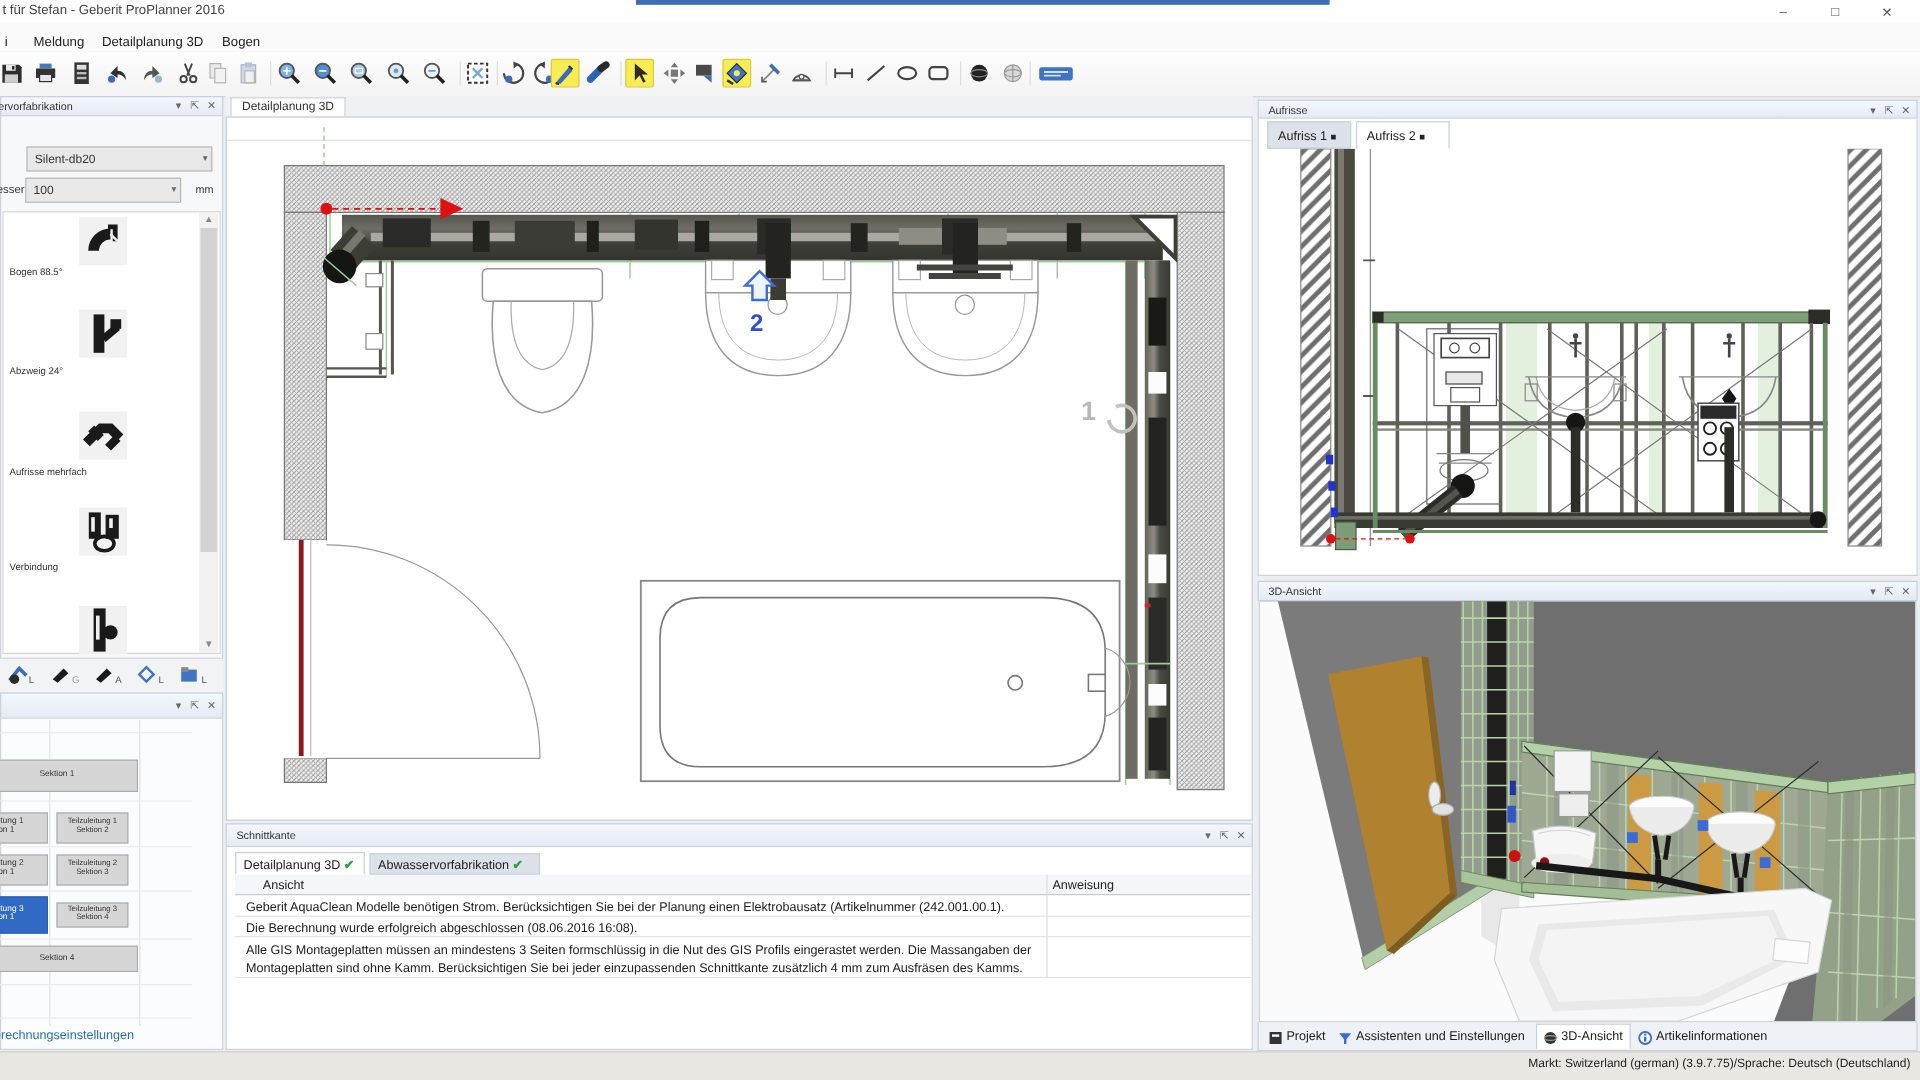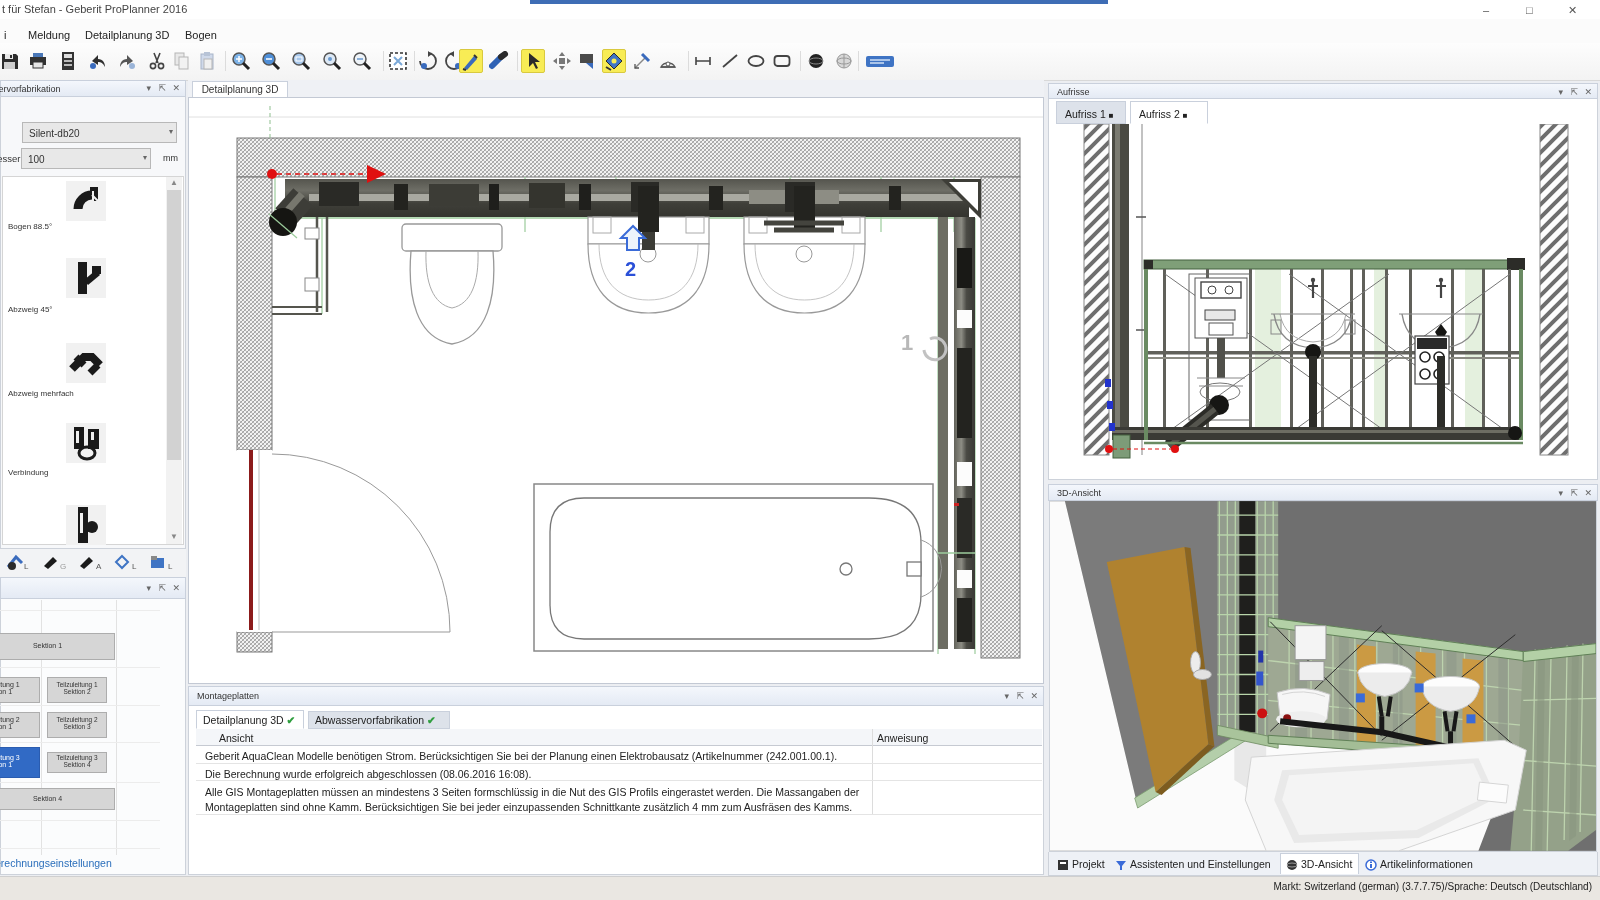--- a/index.html
+++ b/index.html
@@ -327,26 +327,26 @@
           <path d="M12 28 A14 14 0 0 1 26 14" fill="none" stroke="#1a1a1a" stroke-width="9"></path>
           <path d="M24 8 h6 v12" fill="none" stroke="#1a1a1a" stroke-width="4"></path>
           <path d="M26 14 l6 6" stroke="#f1f1f1" stroke-width="2"></path>
         </svg></div>
     <div class="itemlabel" style="top:222px;">Bogen 88.5°</div>
     <div class="itemicon" style="left:66px; top:258px;"><svg viewBox="0 0 40 40">
           <rect x="12" y="4" width="9" height="32" fill="#1a1a1a"></rect>
           <path d="M18 22 L30 12 L34 17 L22 27 Z" fill="#1a1a1a"></path>
           <rect x="26" y="8" width="9" height="8" fill="#1a1a1a"></rect>
         </svg></div>
-    <div class="itemlabel" style="top:305px;">Abzweig 45°</div>
+    <div class="itemlabel" style="top:305px;">Abzweig 24°</div>
     <div class="itemicon" style="left:66px; top:343px;"><svg viewBox="0 0 40 40">
           <path d="M6 26 L18 14 h8 L34 22" fill="none" stroke="#1a1a1a" stroke-width="8"></path>
           <path d="M10 14 l8 8 M24 30 l8 -8" stroke="#1a1a1a" stroke-width="7"></path>
         </svg></div>
-    <div class="itemlabel" style="top:389px;">Abzweig mehrfach</div>
+    <div class="itemlabel" style="top:389px;">Aufrisse mehrfach</div>
     <div class="itemicon" style="left:66px; top:423px;"><svg viewBox="0 0 40 40">
           <rect x="8" y="4" width="10" height="22" fill="#1a1a1a"></rect>
           <rect x="22" y="6" width="11" height="20" fill="#1a1a1a"></rect>
           <ellipse cx="21" cy="30" rx="8" ry="6" fill="none" stroke="#1a1a1a" stroke-width="3"></ellipse>
           <rect x="10" y="8" width="3" height="12" fill="#f1f1f1"></rect>
           <rect x="25" y="9" width="3" height="8" fill="#f1f1f1"></rect>
         </svg></div>
     <div class="itemlabel" style="top:468px;">Verbindung</div>
     <div class="itemicon" style="left:66px; top:505px;"><svg viewBox="0 0 40 40">
           <rect x="12" y="2" width="10" height="36" fill="#1a1a1a"></rect>
@@ -520,21 +520,21 @@
       <path d="M261 534 A178 178 0 0 0 83 356" fill="none" stroke="#999" stroke-width="1"></path>
 
       <rect x="345" y="386" width="399" height="167" fill="#fff" stroke="#888" stroke-width="1.5"></rect>
       <path d="M395 400 H680 Q732 400 732 445 V496 Q732 541 680 541 H395 Q361 541 361 507 V434 Q361 400 395 400 Z" fill="#fff" stroke="#777" stroke-width="1.3"></path>
       <circle cx="657" cy="471" r="6" fill="#fff" stroke="#777" stroke-width="1.3"></circle>
       <rect x="718" y="464" width="14" height="14" fill="#fff" stroke="#777" stroke-width="1.3"></rect>
       <path d="M732 442 A30 30 0 0 1 732 499" fill="none" stroke="#999" stroke-width="1"></path>
     </svg>
 
     <div class="phead" style="left:188px; top:686px; width:856px; height:20px;">
-      <span class="t" style="top:4px;">Montageplatten</span>
+      <span class="t" style="top:4px;">Schnittkante</span>
       <span class="phbtn" style="right:34px; top:4px;">▾</span>
         <span class="phbtn" style="right:19px; top:4px;">⇱</span>
         <span class="phbtn" style="right:5px; top:4px;">✕</span>
     </div>
     <div class="abs" style="left:188px; top:706px; width:856px; height:169px; background:#ffffff; border:1px solid #cdd2da; border-top:none;"></div>
     <div class="tab tabact" style="left:196px; top:710px; width:108px; height:19px; padding:3px 0 0 6px;">Detailplanung 3D <span style="color:#2e9e3e; font-weight:bold;">✔</span></div>
     <div class="tab" style="left:308px; top:711px; width:142px; height:18px; padding:2px 0 0 6px;">Abwasservorfabrikation <span style="color:#2e9e3e; font-weight:bold;">✔</span></div>
 
     <div class="abs" style="left:196px; top:729px; width:846px; height:17px; background:#f4f6f9; border-bottom:1px solid #c6cad2;"></div>
     <div class="abs" style="left:219px; top:732px; font-size:10.5px; color:#222;">Ansicht</div>
@@ -773,14 +773,14 @@
           <ellipse cx="6" cy="6" rx="5" ry="2" fill="none" stroke="#999"></ellipse>
         </svg>3D-Ansicht</div>
     <div class="btab" style="left:1360px; top:854px;"><svg class="abs" style="left:5px; top:5px;" width="12" height="12">
           <circle cx="6" cy="6" r="5" fill="#fff" stroke="#3a6bd8" stroke-width="1.5"></circle>
           <rect x="5" y="5" width="2" height="4" fill="#3a6bd8"></rect>
           <rect x="5" y="2.5" width="2" height="1.5" fill="#3a6bd8"></rect>
         </svg>Artikelinformationen</div>
   </div>
 
   <div class="abs" id="statusbar"></div>
-  <div class="abs" id="statustext" style="top:881px;">Markt: Switzerland (german) (3.7.7.75)/Sprache: Deutsch (Deutschland)</div>
+  <div class="abs" id="statustext" style="top:881px;">Markt: Switzerland (german) (3.9.7.75)/Sprache: Deutsch (Deutschland)</div>
 </div>
 
 </body></html>

